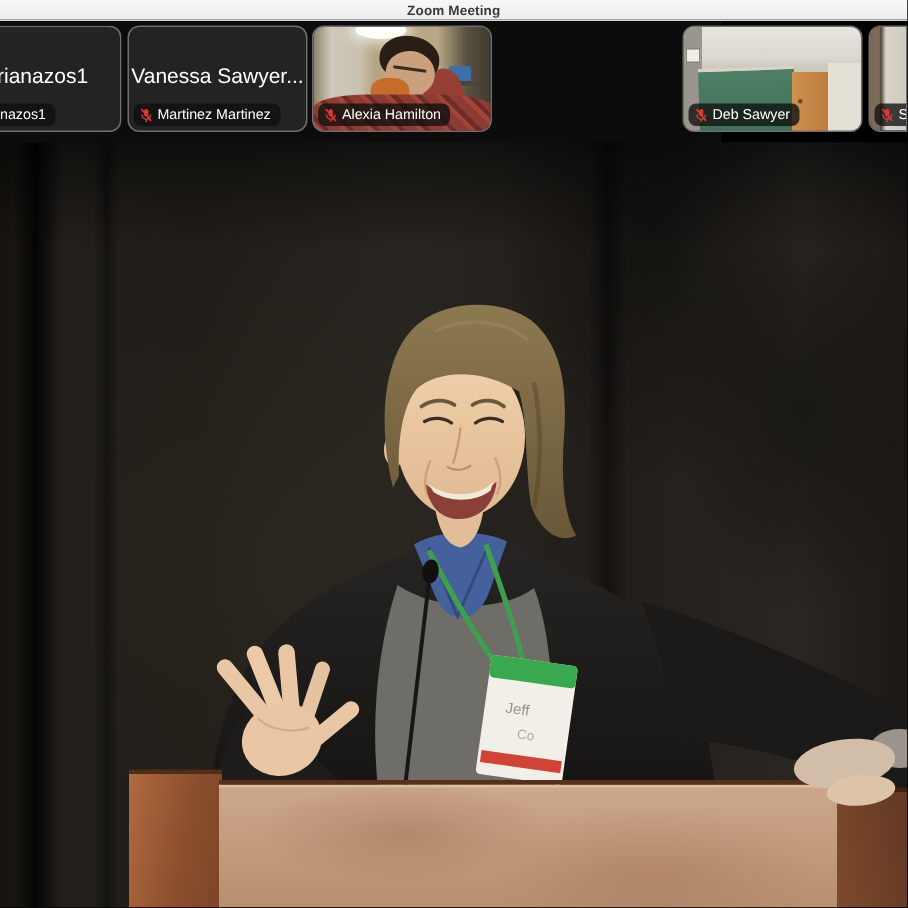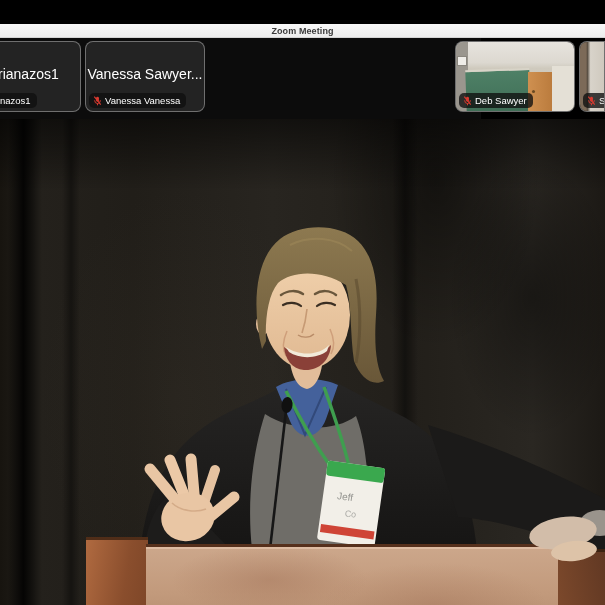--- a/index.html
+++ b/index.html
@@ -1,19 +1,19 @@
 <!DOCTYPE html>
 <html><head>
 <meta charset="utf-8">
 <style>
   * { margin:0; padding:0; box-sizing:border-box; }
   html,body { width:605px; height:605px; overflow:hidden; background:#000; }
   body { font-family:"Liberation Sans", sans-serif; position:relative; }
 
-  .window { position:absolute; inset:0;margin-top:24px; }
+  .window { position:absolute; inset:0; }
 
   
   .titlebar {
     position:absolute; left:0; top:0; width:605px; height:14px;
     background:linear-gradient(180deg,#f8f8f8,#ededed);
     border-bottom:1px solid #d4d4d4;
     display:flex; align-items:center; justify-content:center;
   }
   .titlebar .title { font-size:9px; font-weight:700; color:#3a3a3a; letter-spacing:.1px; }
 
@@ -139,24 +139,47 @@
 
     <div class="tile avatar t2">
       <span class="center-name">Vanessa Sawyer...</span>
       <div class="name-pill">
         <svg class="mic-ico" viewBox="0 0 12 14">
             <rect x="4" y="1" width="4" height="7" rx="2" fill="#d93a30"></rect>
             <path d="M2 6 a4 4.5 0 0 0 8 0" fill="none" stroke="#d93a30" stroke-width="1.4"></path>
             <line x1="6" y1="10.5" x2="6" y2="13" stroke="#d93a30" stroke-width="1.4"></line>
             <line x1="1.5" y1="1" x2="10.5" y2="12" stroke="#d93a30" stroke-width="1.6"></line>
           </svg>
-        <span>Vanessa Vanessa</span>
-      </div>
-    </div>
-
+        <span>Martinez Martinez</span>
+      </div>
+    </div>
+
+    <div class="tile t3">
+      <div class="scene">
+        <div class="bg"></div>
+        <div class="light"></div>
+        <div class="bin"></div>
+        <div class="shelf"></div>
+        <div class="arm"></div>
+        <div class="hair"></div>
+        <div class="face"></div>
+        <div class="glasses"></div>
+        <div class="scarf"></div>
+        <div class="shirt"></div>
+      </div>
+      <div class="name-pill">
+        <svg class="mic-ico" viewBox="0 0 12 14">
+            <rect x="4" y="1" width="4" height="7" rx="2" fill="#d93a30"></rect>
+            <path d="M2 6 a4 4.5 0 0 0 8 0" fill="none" stroke="#d93a30" stroke-width="1.4"></path>
+            <line x1="6" y1="10.5" x2="6" y2="13" stroke="#d93a30" stroke-width="1.4"></line>
+            <line x1="1.5" y1="1" x2="10.5" y2="12" stroke="#d93a30" stroke-width="1.6"></line>
+          </svg>
+        <span>Alexia Hamilton</span>
+      </div>
+    </div>
 
 
     <div class="tile t5">
       <div class="scene">
         <div class="bg"></div>
         <div class="lwall"></div>
         <div class="wboard"></div>
         <div class="board"></div>
         <div class="door"></div>
         <div class="knob"></div>

